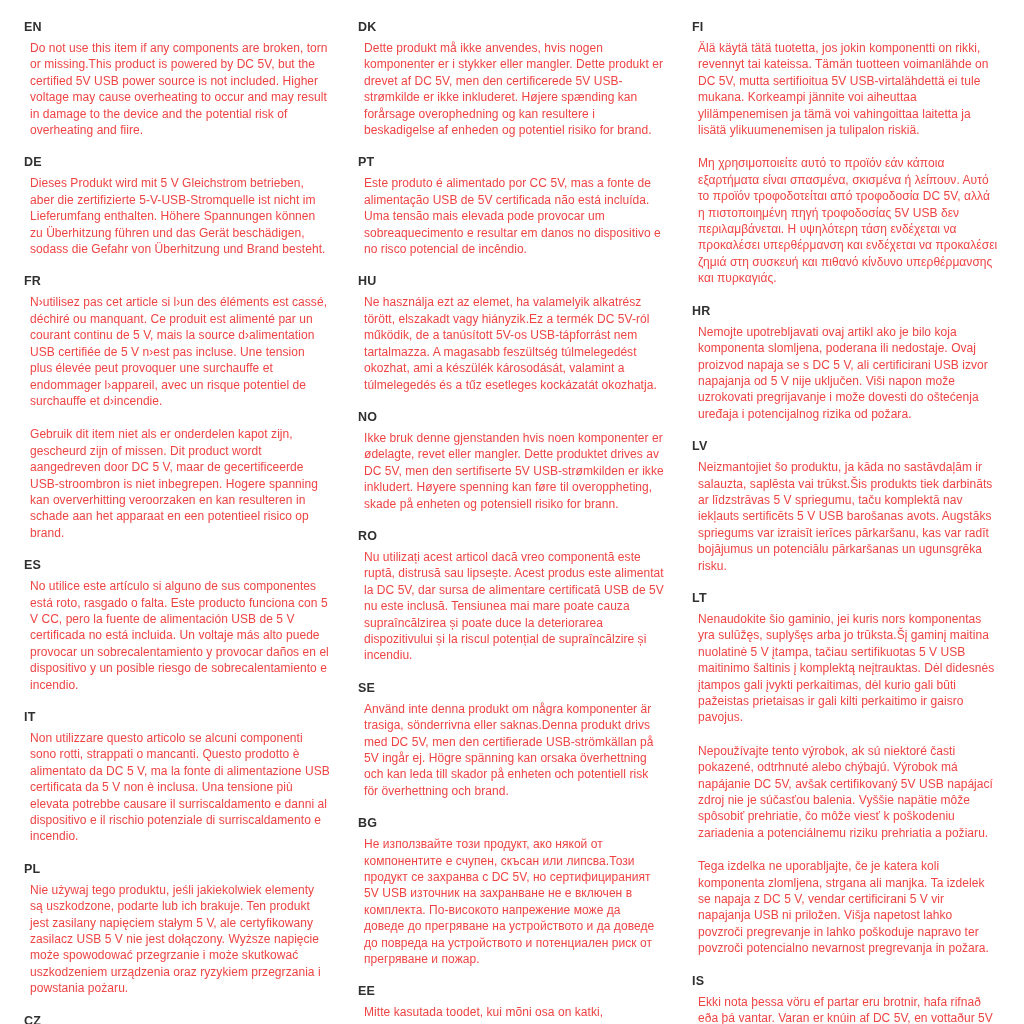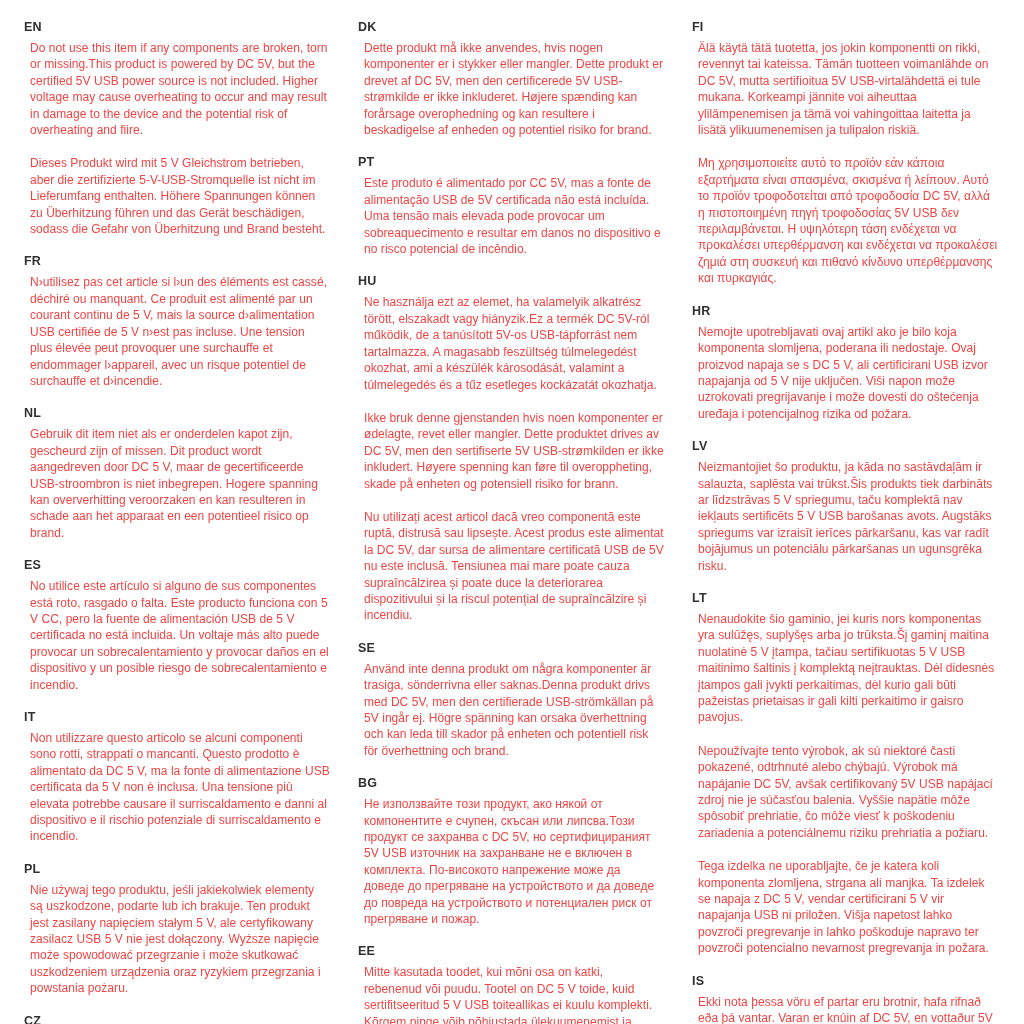--- a/index.html
+++ b/index.html
@@ -47,28 +47,28 @@
 </head>
 <body>
 
 <div class="page" id="page-root">
     <div class="column">
       <div class="section">
         <div class="lang-code">EN</div>
         <p class="warning-text">Do not use this item if any components are broken, torn or missing.This product is powered by DC 5V, but the certified 5V USB power source is not included. Higher voltage may cause overheating to occur and may result in damage to the device and the potential risk of overheating and fiire.</p>
       </div>
       <div class="section">
+        <div class="lang-code">DE</div>
         <p class="warning-text">Dieses Produkt wird mit 5 V Gleichstrom betrieben, aber die zertifizierte 5-V-USB-Stromquelle ist nicht im Lieferumfang enthalten. Höhere Spannungen können zu Überhitzung führen und das Gerät beschädigen, sodass die Gefahr von Überhitzung und Brand besteht.</p>
       </div>
       <div class="section">
         <div class="lang-code">FR</div>
         <p class="warning-text">N›utilisez pas cet article si l›un des éléments est cassé, déchiré ou manquant. Ce produit est alimenté par un courant continu de 5 V, mais la source d›alimentation USB certifiée de 5 V n›est pas incluse. Une tension plus élevée peut provoquer une surchauffe et endommager l›appareil, avec un risque potentiel de surchauffe et d›incendie.</p>
       </div>
       <div class="section">
-        <div class="lang-code">NL</div>
         <p class="warning-text">Gebruik dit item niet als er onderdelen kapot zijn, gescheurd zijn of missen. Dit product wordt aangedreven door DC 5 V, maar de gecertificeerde USB-stroombron is niet inbegrepen. Hogere spanning kan oververhitting veroorzaken en kan resulteren in schade aan het apparaat en een potentieel risico op brand.</p>
       </div>
       <div class="section">
         <div class="lang-code">ES</div>
         <p class="warning-text">No utilice este artículo si alguno de sus componentes está roto, rasgado o falta. Este producto funciona con 5 V CC, pero la fuente de alimentación USB de 5 V certificada no está incluida. Un voltaje más alto puede provocar un sobrecalentamiento y provocar daños en el dispositivo y un posible riesgo de sobrecalentamiento e incendio.</p>
       </div>
       <div class="section">
         <div class="lang-code">IT</div>
         <p class="warning-text">Non utilizzare questo articolo se alcuni componenti sono rotti, strappati o mancanti. Questo prodotto è alimentato da DC 5 V, ma la fonte di alimentazione USB certificata da 5 V non è inclusa. Una tensione più elevata potrebbe causare il surriscaldamento e danni al dispositivo e il rischio potenziale di surriscaldamento e incendio.</p>
       </div>
@@ -88,23 +88,25 @@
       </div>
       <div class="section">
         <div class="lang-code">PT</div>
         <p class="warning-text">Este produto é alimentado por CC 5V, mas a fonte de alimentação USB de 5V certificada não está incluída. Uma tensão mais elevada pode provocar um sobreaquecimento e resultar em danos no dispositivo e no risco potencial de incêndio.</p>
       </div>
       <div class="section">
         <div class="lang-code">HU</div>
         <p class="warning-text">Ne használja ezt az elemet, ha valamelyik alkatrész törött, elszakadt vagy hiányzik.Ez a termék DC 5V-ról működik, de a tanúsított 5V-os USB-tápforrást nem tartalmazza. A magasabb feszültség túlmelegedést okozhat, ami a készülék károsodását, valamint a túlmelegedés és a tűz esetleges kockázatát okozhatja.</p>
       </div>
       <div class="section">
+        <div class="lang-code">NO</div>
         <p class="warning-text">Ikke bruk denne gjenstanden hvis noen komponenter er ødelagte, revet eller mangler. Dette produktet drives av DC 5V, men den sertifiserte 5V USB-strømkilden er ikke inkludert. Høyere spenning kan føre til overoppheting, skade på enheten og potensiell risiko for brann.</p>
       </div>
       <div class="section">
+        <div class="lang-code">RO</div>
         <p class="warning-text">Nu utilizați acest articol dacă vreo componentă este ruptă, distrusă sau lipsește. Acest produs este alimentat la DC 5V, dar sursa de alimentare certificată USB de 5V nu este inclusă. Tensiunea mai mare poate cauza supraîncălzirea și poate duce la deteriorarea dispozitivului și la riscul potențial de supraîncălzire și incendiu.</p>
       </div>
       <div class="section">
         <div class="lang-code">SE</div>
         <p class="warning-text">Använd inte denna produkt om några komponenter är trasiga, sönderrivna eller saknas.Denna produkt drivs med DC 5V, men den certifierade USB-strömkällan på 5V ingår ej. Högre spänning kan orsaka överhettning och kan leda till skador på enheten och potentiell risk för överhettning och brand.</p>
       </div>
       <div class="section">
         <div class="lang-code">BG</div>
         <p class="warning-text">Не използвайте този продукт, ако някой от компонентите е счупен, скъсан или липсва.Този продукт се захранва с DC 5V, но сертифицираният 5V USB източник на захранване не е включен в комплекта. По-високото напрежение може да доведе до прегряване на устройството и да доведе до повреда на устройството и потенциален риск от прегряване и пожар.</p>
       </div>

